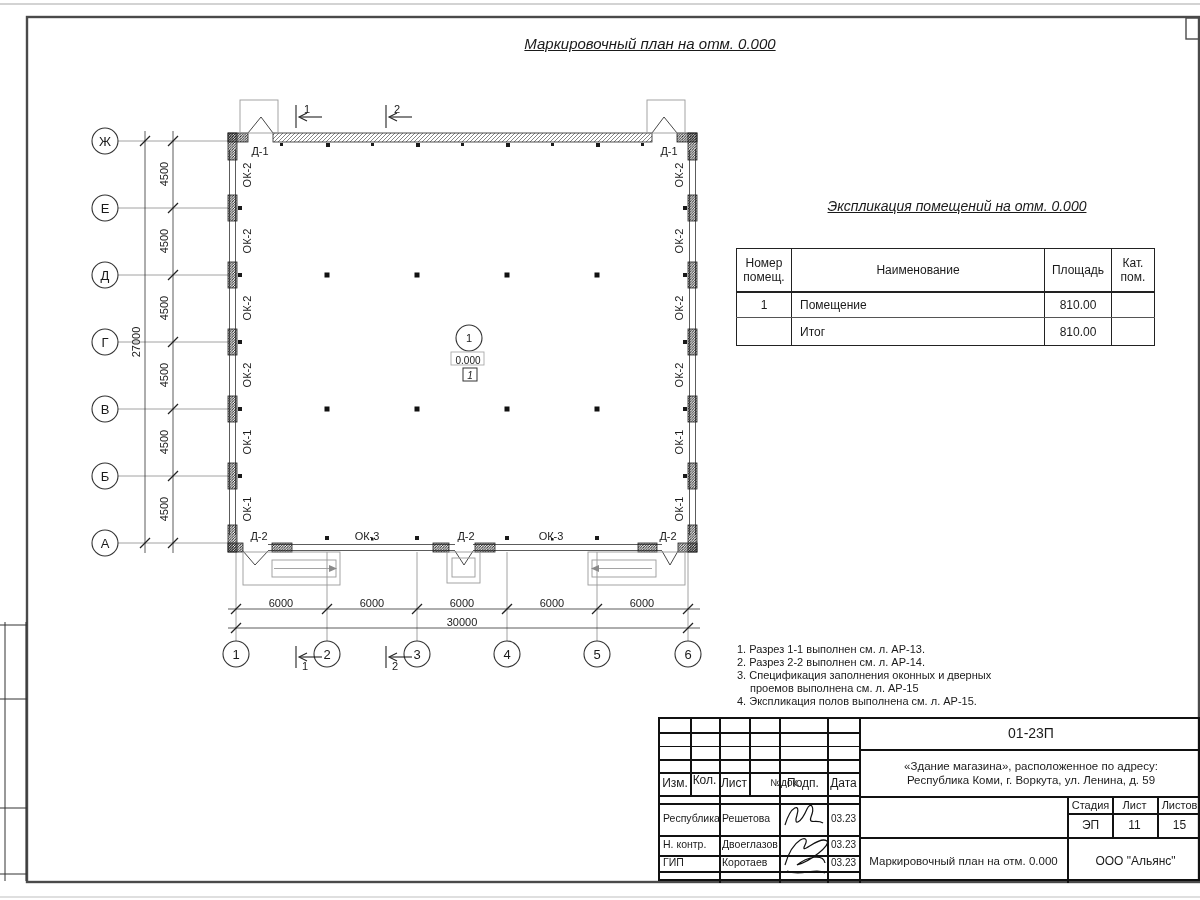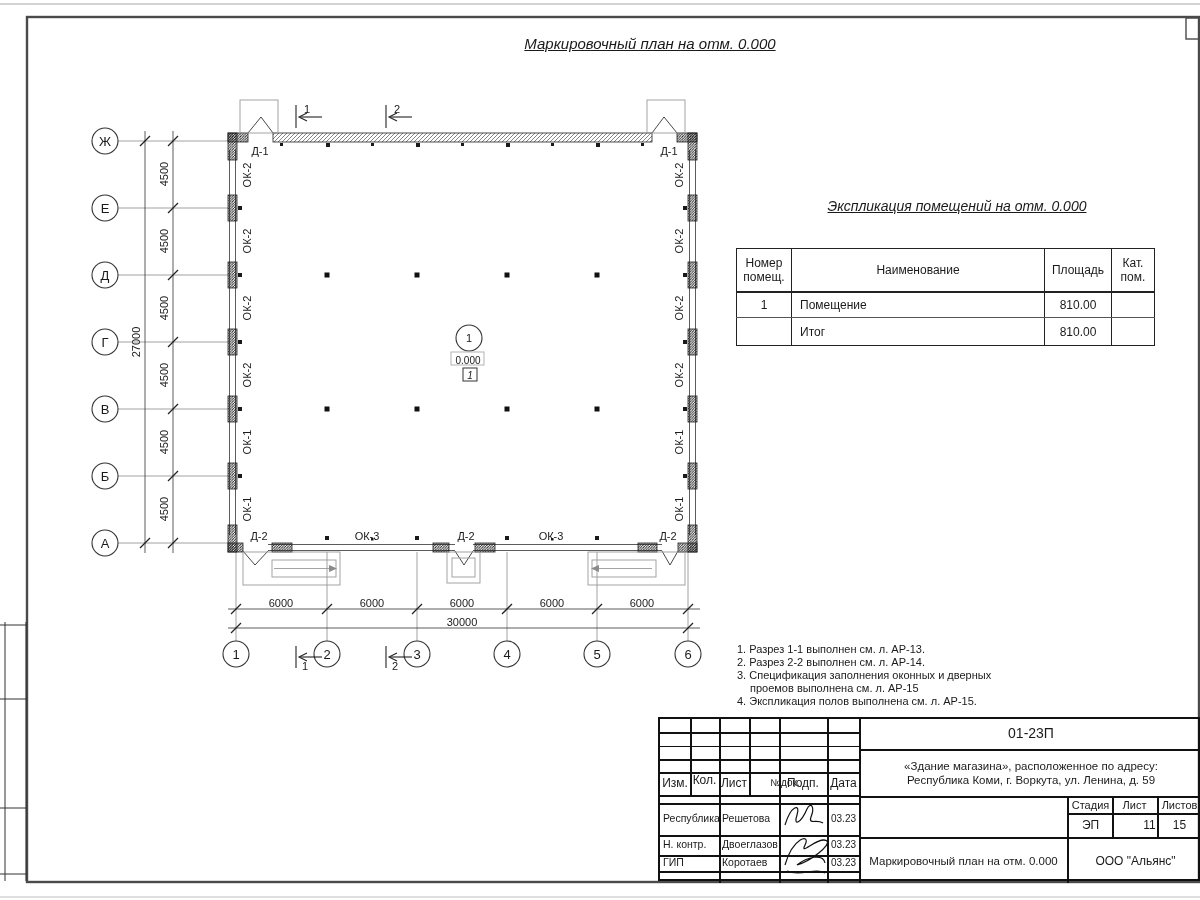--- a/index.html
+++ b/index.html
@@ -411,17 +411,17 @@
 
   <div class="tb-c" style="left:200px;top:0;width:342px;height:30px;font-size:14px;">01-23П</div>
   <div class="tb-c" style="left:200px;top:31px;width:342px;height:46px;font-size:11.5px;flex-direction:column;">
     <div>«Здание магазина», расположенное по адресу:</div>
     <div>Республика Коми, г. Воркута, ул. Ленина, д. 59</div>
   </div>
   <div class="tb-c" style="left:409px;top:79px;width:43px;height:15px;font-size:11px;">Стадия</div>
   <div class="tb-c" style="left:452px;top:79px;width:45px;height:15px;font-size:11px;">Лист</div>
   <div class="tb-c" style="left:497px;top:79px;width:45px;height:15px;font-size:11px;">Листов</div>
   <div class="tb-c" style="left:409px;top:94px;width:43px;height:24px;">ЭП</div>
-  <div class="tb-c" style="left:452px;top:94px;width:45px;height:24px;margin-left:15px;">11</div>
+  <div class="tb-c" style="left:452px;top:94px;width:45px;height:24px;">11</div>
   <div class="tb-c" style="left:497px;top:94px;width:45px;height:24px;">15</div>
   <div class="tb-c" style="left:200px;top:120px;width:207px;height:44px;font-size:11.5px;">Маркировочный план на отм. 0.000</div>
   <div class="tb-c" style="left:409px;top:120px;width:133px;height:44px;">ООО "Альянс"</div>
 </div>
 
 </body></html>

